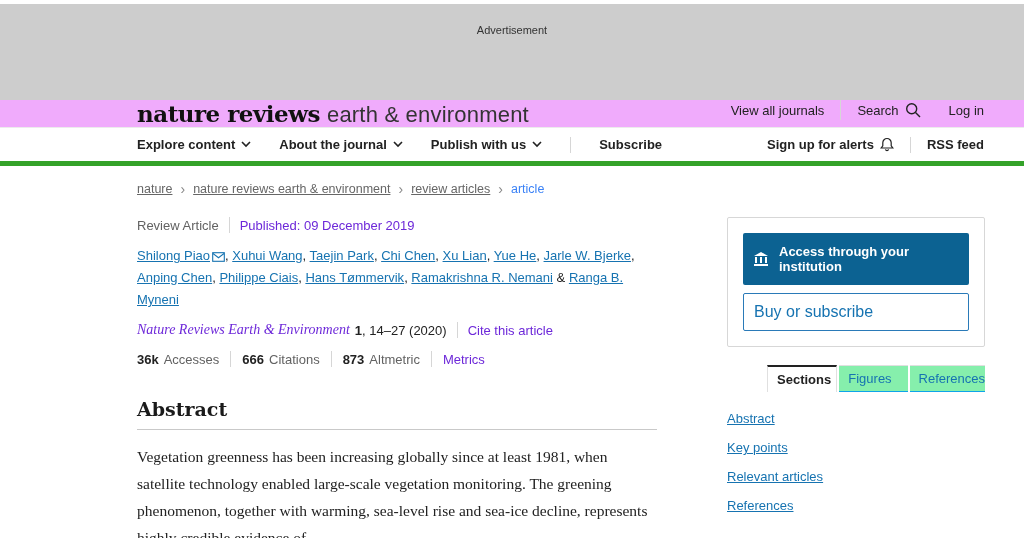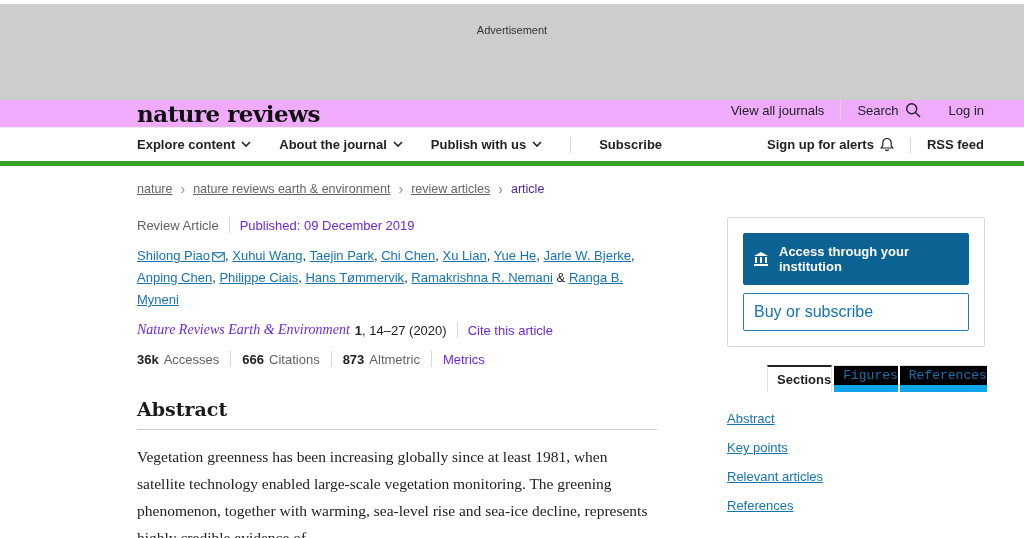--- a/index.html
+++ b/index.html
@@ -81,21 +81,21 @@
   .breadcrumb {
     margin-top: 16px;
     font-size: 12.5px;
     color: #666;
     display: flex;
     align-items: center;
     gap: 8px;
   }
   .breadcrumb a { color: #666; text-decoration: underline; }
   .crumb-sep { color: #888; font-size: 14px; line-height: 1; }
-  .breadcrumb .current { color: #4c1d95; text-decoration: none; }
+  .breadcrumb .current { color: #3b82f6; text-decoration: none; }
 
   .content { display: flex; margin-top: 21px; }
   .main { width: 520px; flex: none; }
   .sidebar { width: 258px; flex: none; margin-left: 70px; }
 
   
   .link-blue { color: #6d28d9; }
   .meta-line { font-size: 13px; color: #626262; display: flex; align-items: center; }
   .article-title {
     font-family: "DejaVu Serif", serif;
@@ -178,44 +178,44 @@
   }
   .tab.active {
     background: #fff;
     border-top: 2px solid #222;
     border-left: 1px solid #e0e0e0;
     border-right: 1px solid #e0e0e0;
     font-weight: 700;
     color: #222;
   }
   .tab.inactive {
-    background: #000000;
+    background: #86efac;
     border-top: 1px solid #e0e0e0;
-    border-bottom: 7px solid #0ea5e9;
+    border-bottom: 1px solid #0ea5e9;
     color: #1673b1;
     margin-left: 2px;
-    font-family: Liberation Mono, monospace;
   }
   .section-links { list-style: none; margin-top: 19px; }
   .section-links li { margin-bottom: 14px; font-size: 13px; }
   .section-links a { color: #1673b1; text-decoration: underline; }
 
   svg { display: block; }
   .inline-svg { display: inline-block; vertical-align: middle; }
 </style>
 </head>
 <body>
 
 <div class="ad-banner">
   <span>Advertisement</span>
 </div>
 
 <div class="header-top">
   <div class="logo">
     <span class="logo-brand">nature reviews</span>
+    <span class="logo-journal">earth &amp; environment</span>
   </div>
   <div class="header-links">
     <a class="header-link">
       <span>View all journals</span>
     </a>
     <span class="vdiv"></span>
     <a class="header-link">
       <span>Search</span>
       <span class="inline-svg">
         <svg width="16" height="16" viewBox="0 0 16 16">

